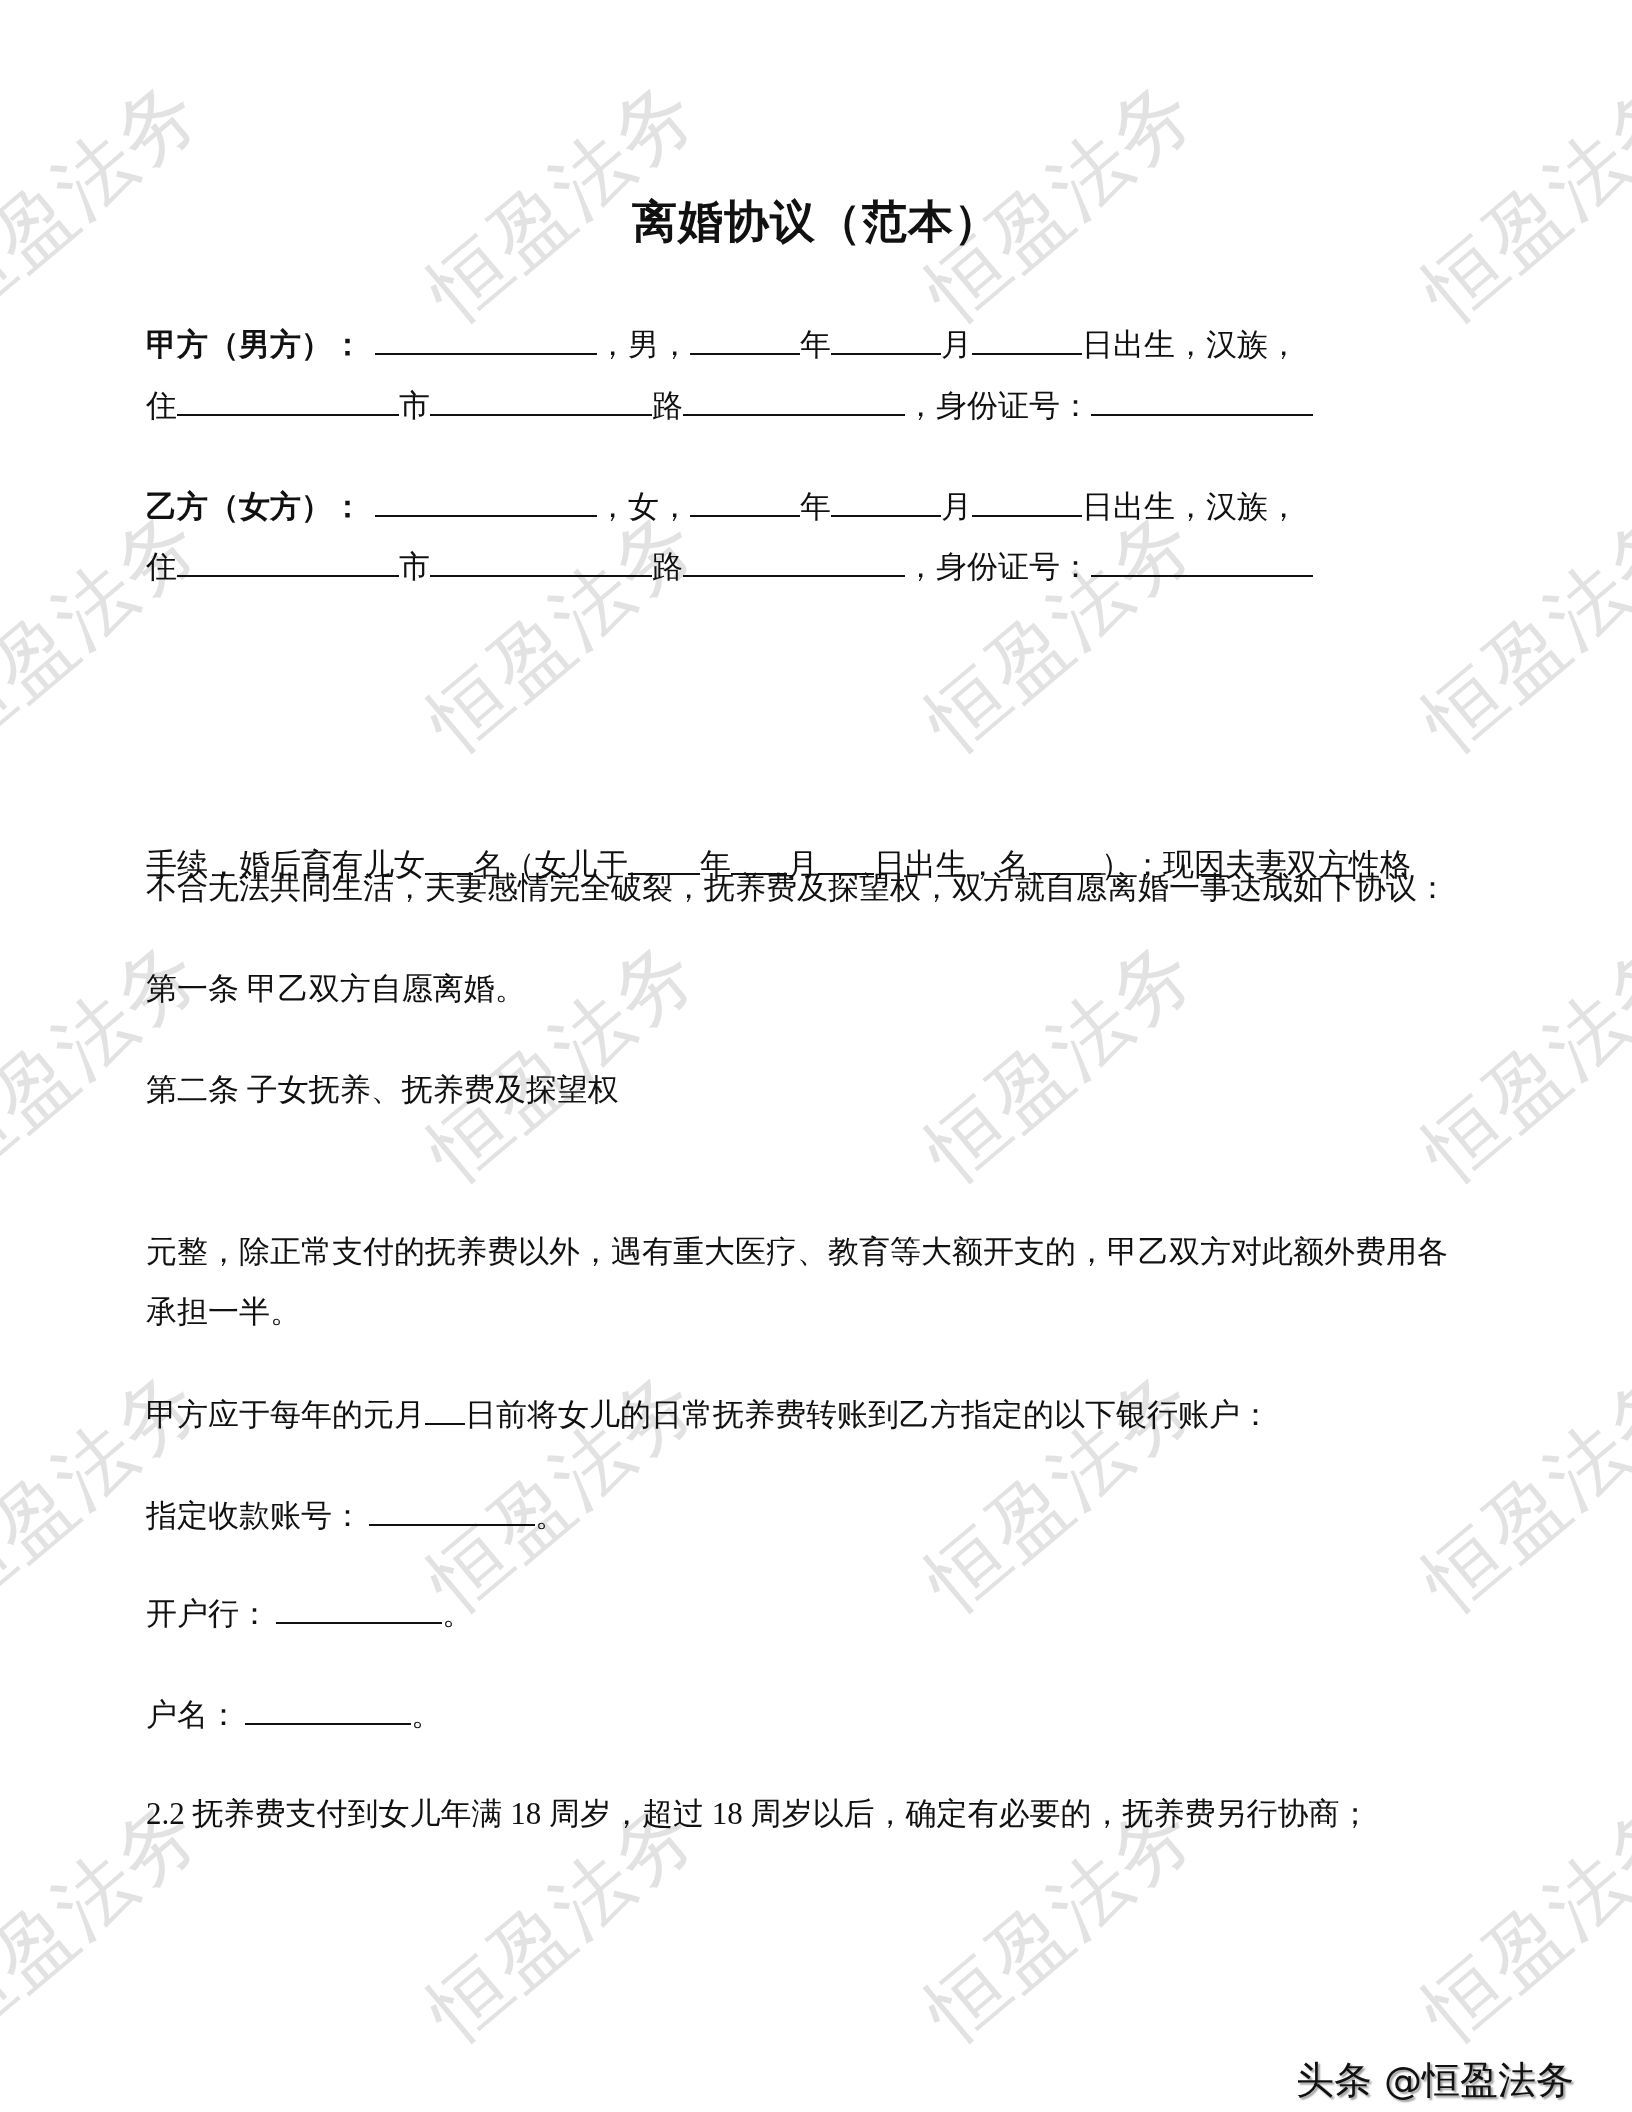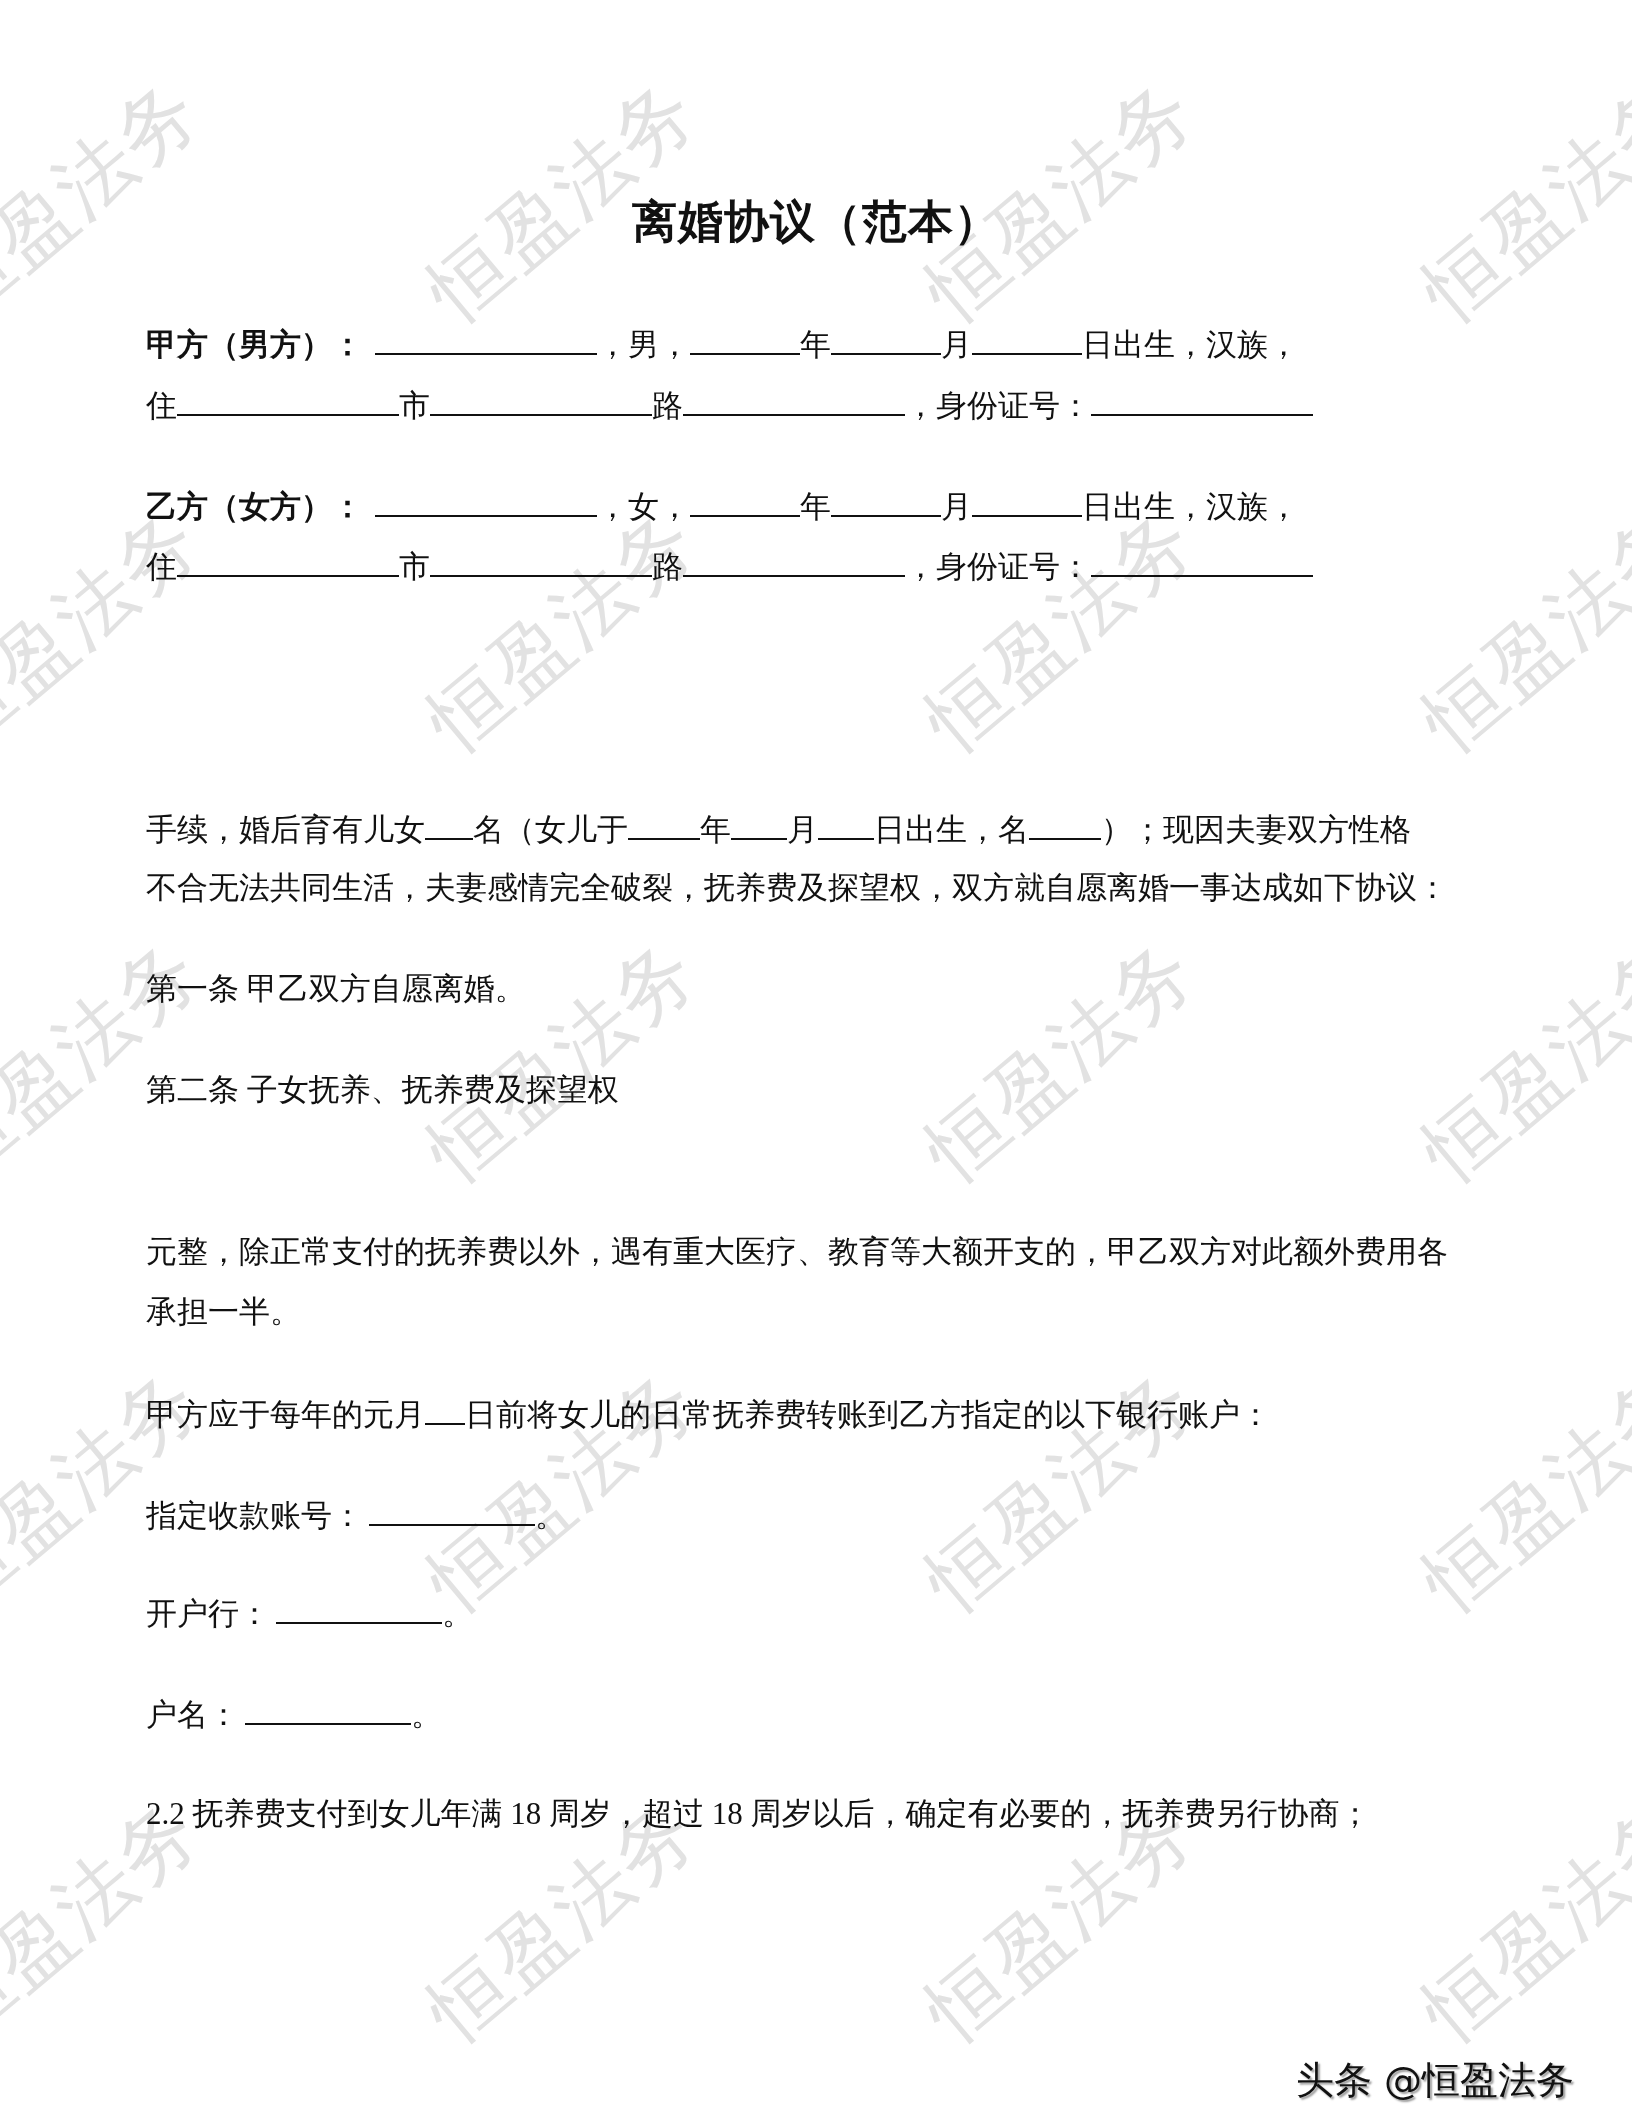--- a/index.html
+++ b/index.html
@@ -67,21 +67,21 @@
       <span>住</span><span class="blank" style="width:222px"></span><span>市</span><span class="blank" style="width:222px"></span><span>路</span><span class="blank" style="width:222px"></span><span>，身份证号：</span><span class="blank" style="width:222px"></span>
     </div>
 
     <div class="line" style="top:485px">
       <span class="bold">乙方（女方）：</span><span class="blank" style="width:222px;margin-left:12px"></span><span>，女，</span><span class="blank" style="width:110px"></span><span>年</span><span class="blank" style="width:110px"></span><span>月</span><span class="blank" style="width:110px"></span><span>日出生，汉族，</span>
     </div>
     <div class="line" style="top:545px">
       <span>住</span><span class="blank" style="width:222px"></span><span>市</span><span class="blank" style="width:222px"></span><span>路</span><span class="blank" style="width:222px"></span><span>，身份证号：</span><span class="blank" style="width:222px"></span>
     </div>
 
-    <div class="line" style="top:808px">
+    <div class="line" style="top:843px">
       <span>手续，婚后育有儿女</span><span class="blank" style="width:48px"></span><span>名（女儿于</span><span class="blank" style="width:72px"></span><span>年</span><span class="blank" style="width:56px"></span><span>月</span><span class="blank" style="width:56px"></span><span>日出生，名</span><span class="blank" style="width:72px"></span><span>）；现因夫妻双方性格</span>
     </div>
     <div class="line" style="top:868px">
       <span>不合无法共同生活，夫妻感情完全破裂，抚养费及探望权，双方就自愿离婚一事达成如下协议：</span>
     </div>
 
     <div class="line" style="top:1070px">
       <span>第二条  子女抚养、抚养费及探望权</span>
     </div>
     <div class="line" style="top:969px">

